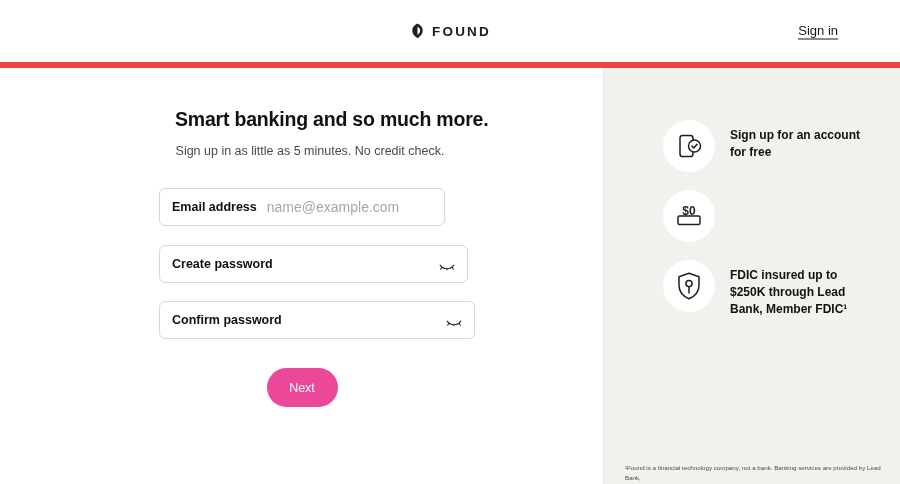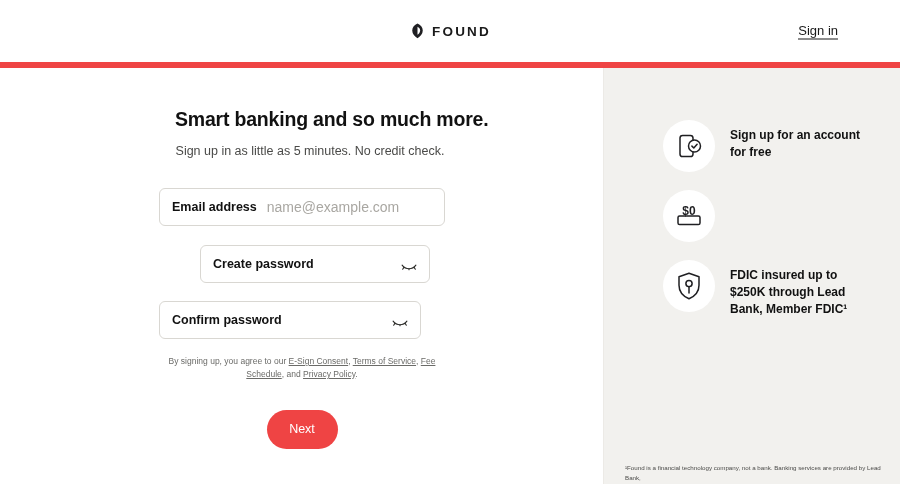--- a/index.html
+++ b/index.html
@@ -103,22 +103,22 @@
     height: 38px;
     border: 1px solid #d9d7d2;
     border-radius: 6px;
     background: #ffffff;
     display: flex;
     align-items: center;
     padding: 16px 12px;
     margin-top: 0;
   }
   .field-email { margin-top: 30px; width: 286px; }
-  .field-pass  { margin-top: 19px; width: 230px; margin-left: 41px; }
-  .field-conf  { margin-top: 18px; width: 262px; }
+  .field-pass  { margin-top: 19px; width: 309px; }
+  .field-conf  { margin-top: 18px; width: 316px; }
 
   .field-label {
     font-size: 12.5px;
     font-weight: 700;
     color: #111111;
     white-space: nowrap;
   }
   .field-input {
     border: none;
     outline: none;
@@ -153,21 +153,21 @@
     color: #6b6b68;
     text-decoration: underline;
   }
 
   .next-btn {
     display: block;
     margin: 29px auto 0 auto;
     width: 71px;
     height: 39px;
     border-radius: 999px;
-    background: #ef4444;
+    background: #ec4899;
     color: #ffffff;
     font-size: 12.5px;
     font-weight: 400;
     border: none;
     cursor: pointer;
     font-family: "Liberation Sans", sans-serif;
   }
 
   
   .right {
@@ -260,23 +260,20 @@
 
         <div class="field field-conf">
           <span class="field-label">Confirm password</span>
           <input class="field-input" type="password" placeholder="" style="">
           <svg class="eye" viewBox="0 0 22 16">
             <path d="M1.5 9.5C4 12.8 7.4 14.5 11 14.5s7-1.7 9.5-5" fill="none" stroke="#2b2b28" stroke-width="1.5" stroke-linecap="round"></path>
             <path d="M4 12.6L2.3 15.2M18 12.6l1.7 2.6M11 14.5V16" fill="none" stroke="#2b2b28" stroke-width="1.5" stroke-linecap="round"></path>
           </svg>
         </div>
 
-        <div class="legal">
-          <span>By signing up, you agree to our </span><a href="#">E-Sign Consent</a><span>, </span><a href="#">Terms of Service</a><span>, </span><a href="#">Fee Schedule</a><span>, and </span><a href="#">Privacy Policy</a><span>.</span>
-        </div>
 
         <button class="next-btn">Next</button>
       </div>
     </div>
 
     <div class="right">
 
       <div class="feature">
         <div class="feature-icon">
           <svg width="28" height="28" viewBox="0 0 28 28">

